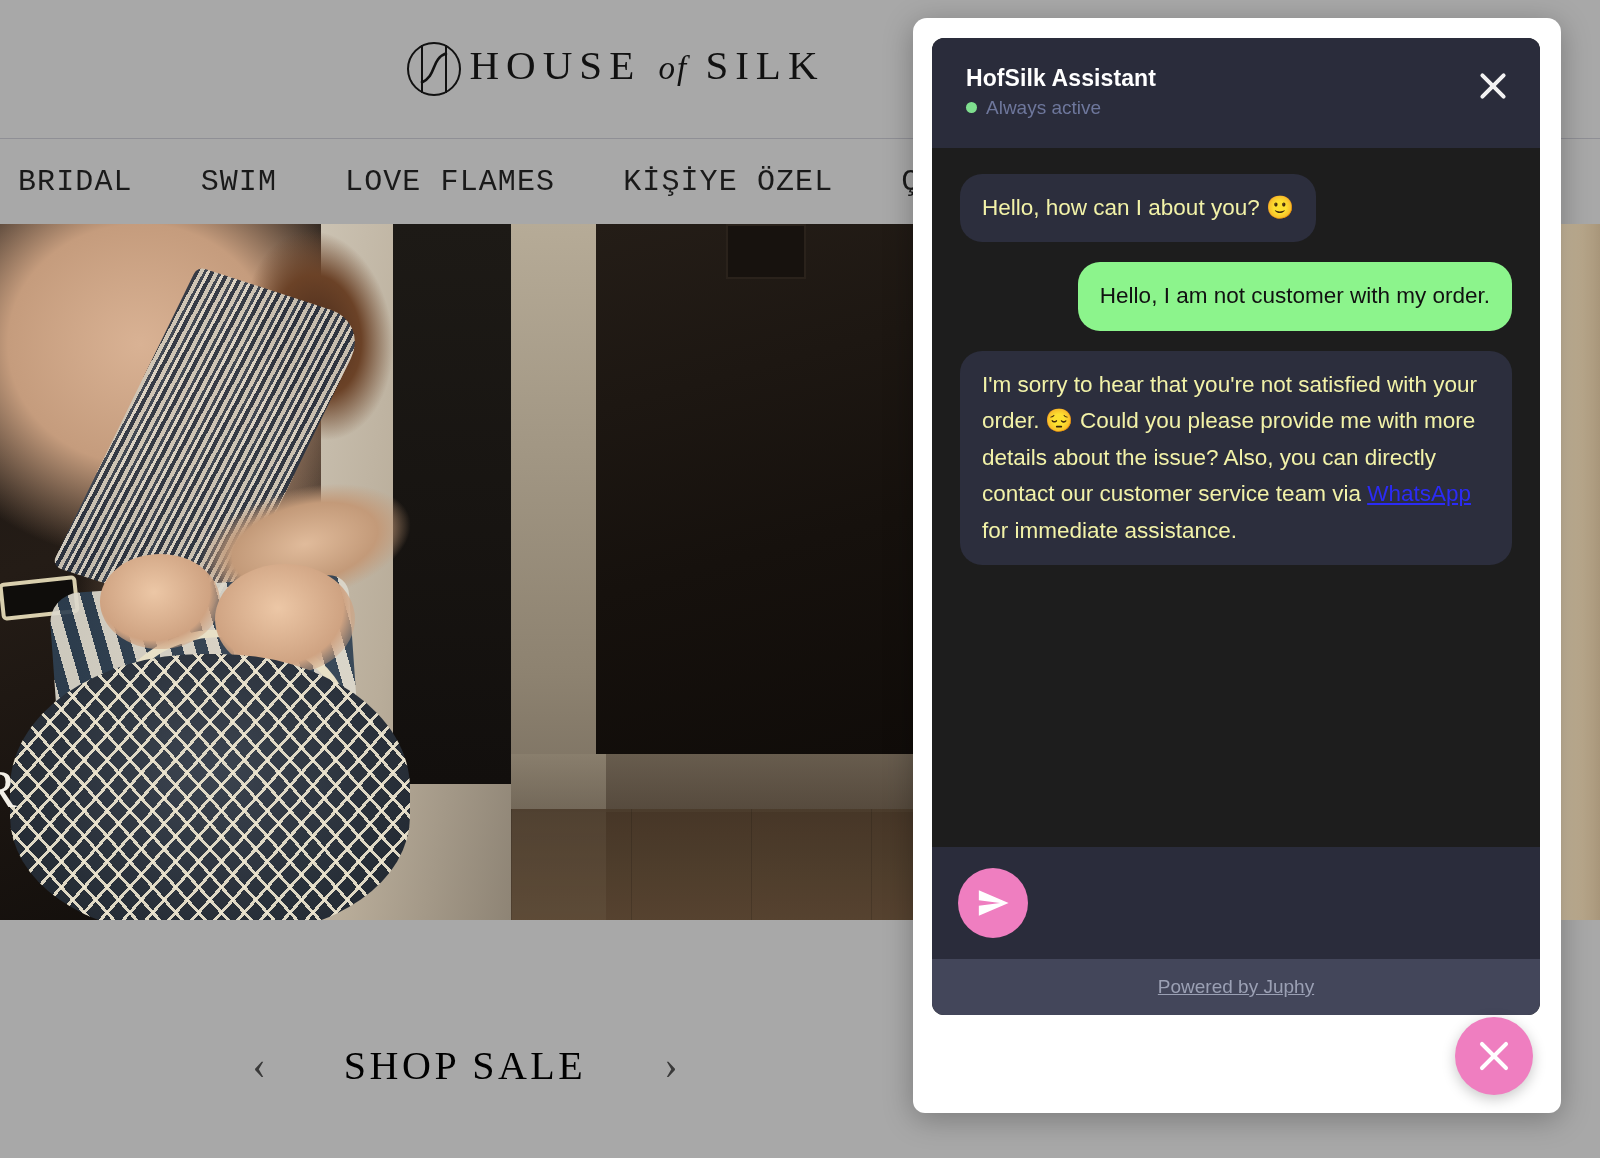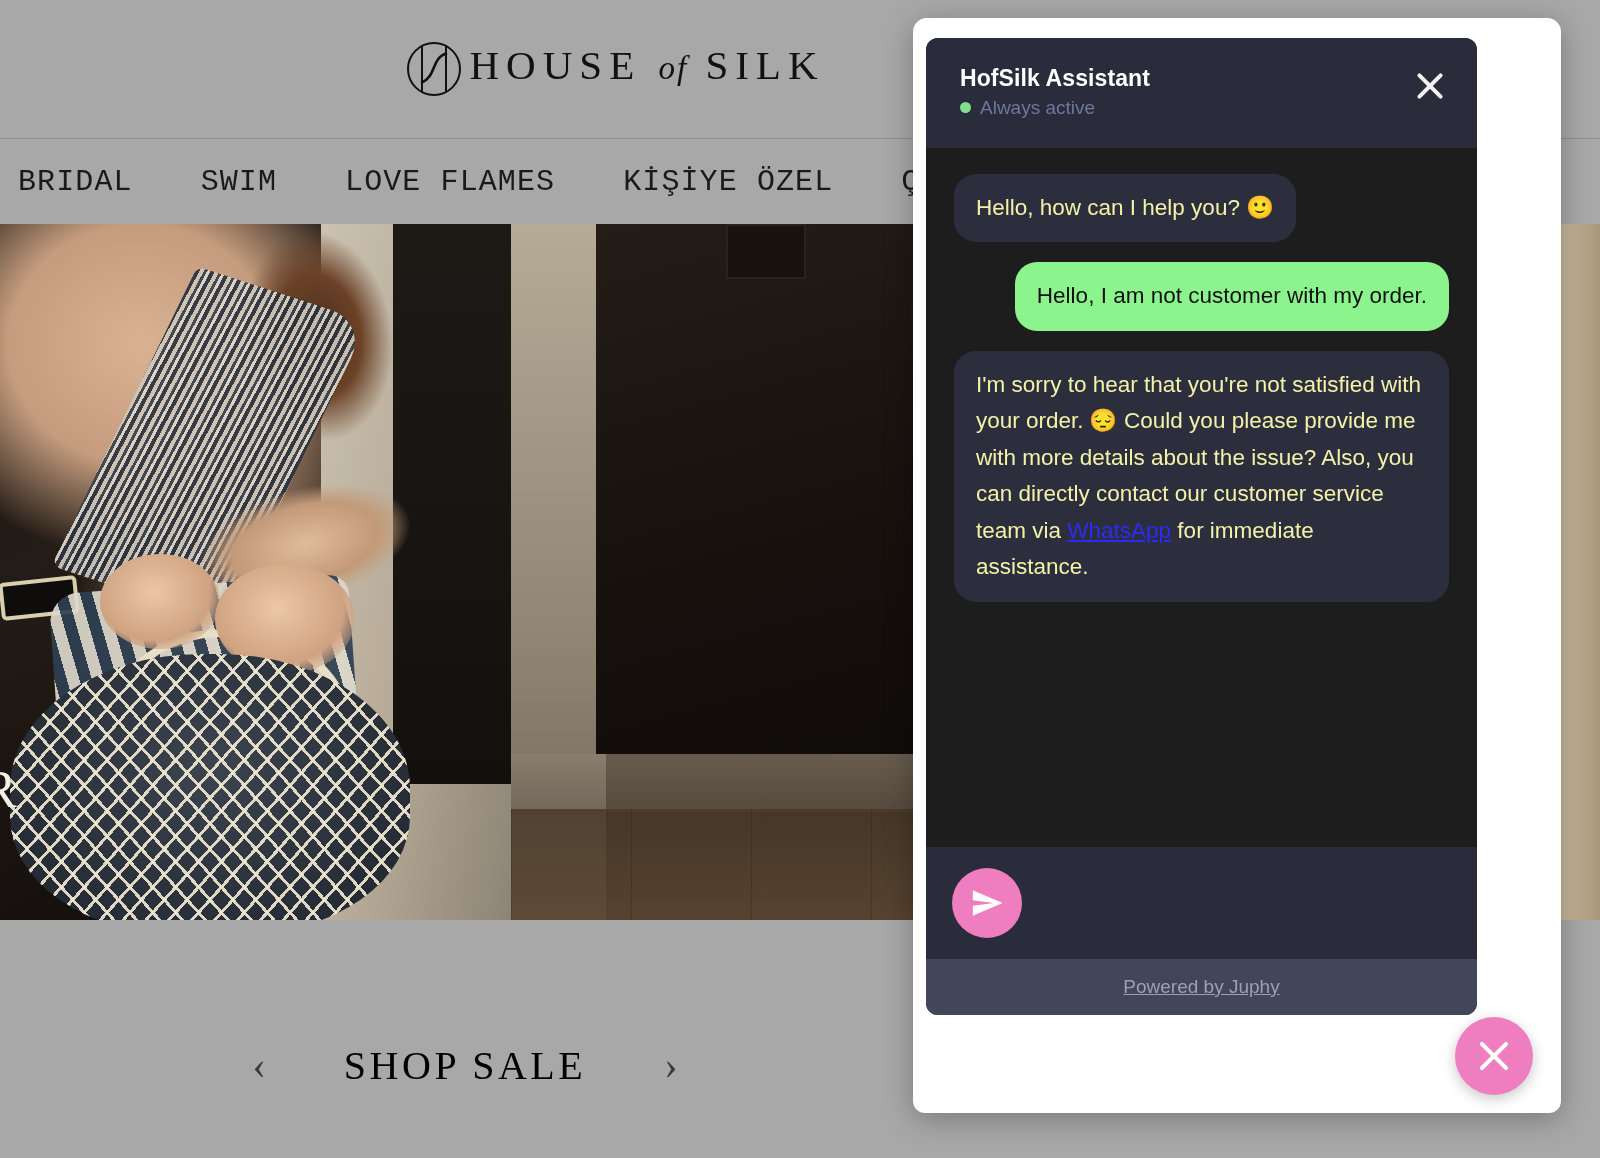--- a/index.html
+++ b/index.html
@@ -273,22 +273,22 @@
     width: 648px;
     height: 1095px;
     background: #ffffff;
     border-radius: 14px 14px 12px 12px;
     box-shadow: 0 6px 30px rgba(0,0,0,.28);
     overflow: visible;
   }
 
   .chat-panel {
     position: absolute;
-    top: 20px; left: 13px;
-    width: 551px;
+    top: 20px; left: 19px;
+    width: 608px;
     height: 977px;
     background: #1d1d1d;
     border-radius: 12px;
     overflow: hidden;
     display: flex;
     flex-direction: column;
   }
 
   .chat-header {
     flex: 0 0 110px;
@@ -514,21 +514,21 @@
             <span class="ch-dot"></span>
             <span class="ch-status-text">Always active</span>
           </div>
         </div>
         <div class="ch-close"></div>
       </div>
 
       <div class="chat-body">
 
         <div class="msg-row bot">
-          <div class="bubble bot">Hello, how can I help you? 🙂</div>
+          <div class="bubble bot">Hello, how can I about you? 🙂</div>
         </div>
 
         <div class="msg-row user">
           <div class="bubble user">Hello, I am not customer with my order.</div>
         </div>
 
         <div class="msg-row bot">
           <div class="bubble bot"><span>I'm sorry to hear that you're not satisfied with your order. 😔 Could you please provide me with more details about the issue? Also, you can directly contact our customer service team via </span><a href="#">WhatsApp</a><span> for immediate assistance.</span></div>
         </div>
 

